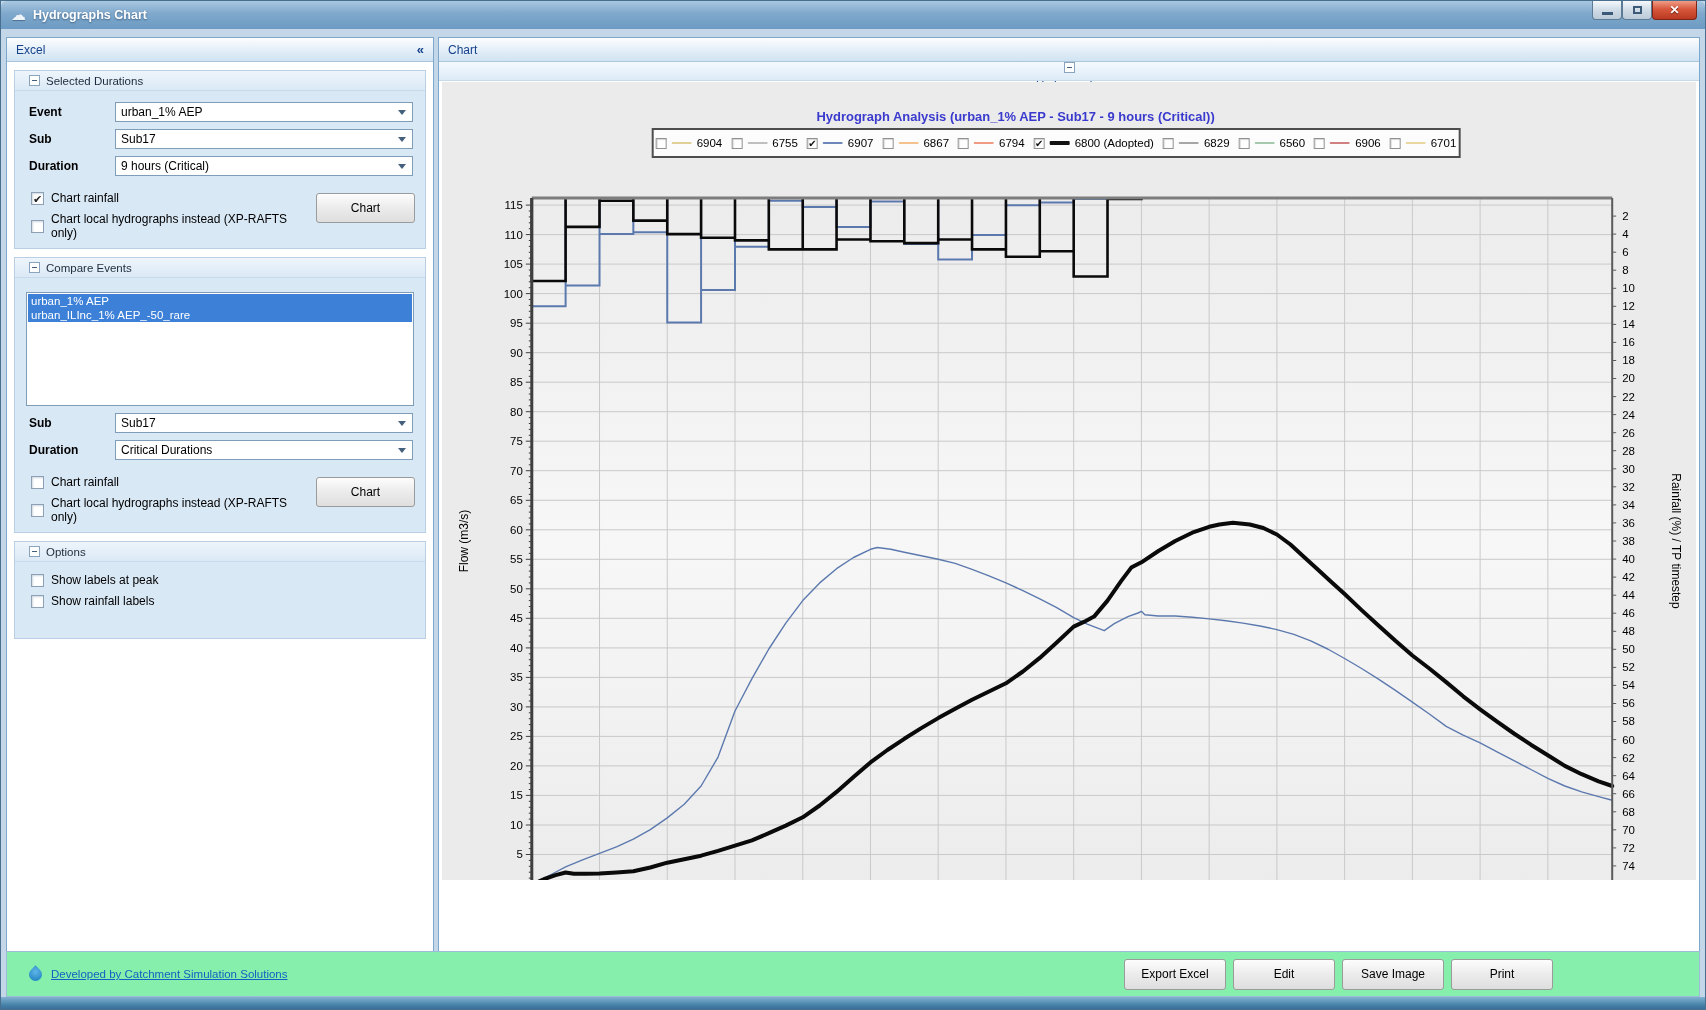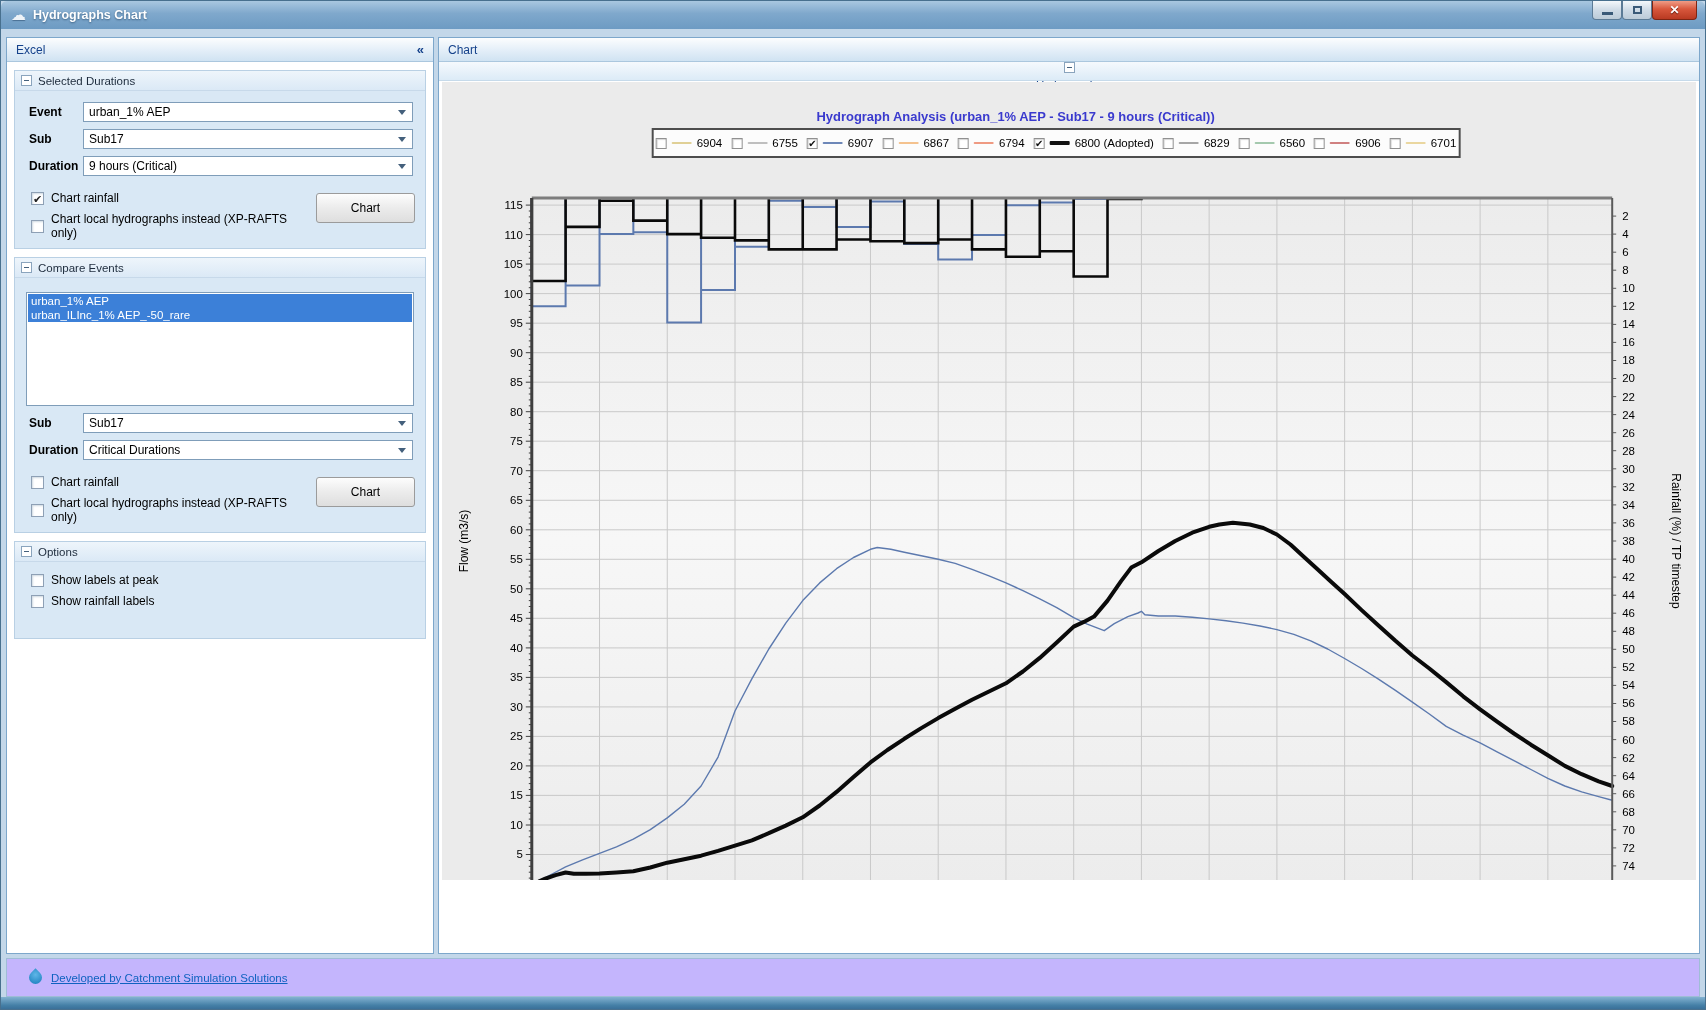--- a/index.html
+++ b/index.html
@@ -17,45 +17,45 @@
   
   .left-panel{position:absolute;left:5px;top:36px;width:428px;bottom:55px;background:#fff;border:1px solid #7da7cb;box-sizing:border-box;}
   .right-panel{position:absolute;left:437px;top:36px;right:5px;bottom:55px;background:#fff;border:1px solid #7da7cb;box-sizing:border-box;}
   .panel-header{height:24px;background:linear-gradient(#fcfdfe,#e3eef8 55%,#d0e3f2);border-bottom:1px solid #abc7de;color:#15428b;font-size:12px;display:flex;align-items:center;padding:0 9px;box-sizing:border-box;}
   .collapse-arrows{margin-left:auto;color:#15428b;font-size:13px;font-weight:bold;cursor:pointer;}
   .section-bar{height:19px;background:linear-gradient(#f5f9fd,#dcebf7);border-bottom:1px solid #c6daea;color:#15428b;font-size:11.5px;display:flex;align-items:center;gap:6px;padding:0 7px;box-sizing:border-box;flex-direction:column;}
   .minus-box{width:9px;height:9px;border:1px solid #8aa4bd;background:#fff;position:relative;display:inline-block;flex:none;}
   .minus-box::after{content:"";position:absolute;left:2px;right:2px;top:3.5px;height:1px;background:#44607c;}
   
   .group{margin:8px 7px 0 7px;background:#d9e8f5;border:1px solid #b9d0e4;position:relative;}
-  .group-header{height:19px;display:flex;align-items:center;gap:6px;padding:0 6px;font-size:11.5px;color:#1d2b3c;background:linear-gradient(#eef5fb,#dbe9f6);border-bottom:1px solid #c7d9ea;}
+  .group-header{height:19px;display:flex;align-items:center;gap:6px;padding:0 14px;font-size:11.5px;color:#1d2b3c;background:linear-gradient(#eef5fb,#dbe9f6);border-bottom:1px solid #c7d9ea;}
   .group-body{padding:4px 0 8px 0;}
   .field-row{display:flex;align-items:center;margin:7px 12px 0 14px;}
-  .field-label{width:54px;font-weight:bold;font-size:12px;color:#000;}
+  .field-label{width:86px;font-weight:bold;font-size:12px;color:#000;}
   .combo{flex:1;height:20px;background:#fff;border:1px solid #7f9db9;display:flex;align-items:center;position:relative;font-size:12px;padding-left:5px;box-sizing:border-box;color:#000;}
   .combo-arrow{position:absolute;right:6px;top:7px;width:0;height:0;border-left:4.5px solid transparent;border-right:4.5px solid transparent;border-top:5px solid #44607c;}
   .cb-area{position:relative;margin-top:15px;}
   .cb-row{display:flex;align-items:center;gap:7px;margin:7px 12px 0 16px;font-size:12px;color:#000;}
   .checkbox{width:13px;height:13px;background:#fff;border:1px solid #8ea0b5;box-shadow:inset 1px 1px 2px #cfd9e2;font-size:11px;line-height:12px;text-align:center;color:#222;flex:none;box-sizing:border-box;}
   .btn{background:linear-gradient(#fdfdfd,#ececec 48%,#dedede);border:1px solid #9b9b9b;border-radius:3px;font-size:12px;color:#000;display:flex;align-items:center;justify-content:center;font-family:inherit;}
   .chart-btn{position:absolute;right:10px;top:2px;width:97px;height:28px;}
   .listbox{margin:10px 11px 4px 11px;height:110px;background:#fff;border:1px solid #7f9db9;font-size:11.5px;overflow:hidden;padding:1px;}
   .list-item{height:14px;line-height:14px;padding:0 3px;white-space:nowrap;}
   .list-item.selected{background:#3c80d8;color:#fff;}
   
   .chart-area{position:absolute;top:44px;left:3px;right:3px;height:798px;background:#ebebeb;}
   .chart-area svg{display:block;width:100%;height:100%;}
   svg text{font-family:"Liberation Sans",sans-serif;}
   .legend{position:absolute;top:46px;left:614px;transform:translateX(-50%);display:flex;align-items:center;gap:9px;background:#fcfcfc;border:2px solid #4d4d4d;padding:3px 2px;height:20px;}
   .legend-item{display:flex;align-items:center;gap:5px;}
   .legend-cb{width:11px;height:11px;background:#fff;border:1px solid #909090;box-shadow:inset 1px 1px 1px #d6d6d6;font-size:10px;line-height:10px;text-align:center;color:#111;box-sizing:border-box;}
   .legend-swatch{width:20px;border-radius:1px;}
   .legend-label{font-size:11.5px;color:#000;white-space:nowrap;}
   
-  .bottom-bar{position:absolute;left:5px;right:5px;bottom:12px;height:39px;background:#c4b5fd;border:1px solid #9fbcd6;display:flex;align-items:center;box-sizing:border-box;}
+  .bottom-bar{position:absolute;left:5px;right:5px;bottom:12px;height:46px;background:#86efac;border:1px solid #9fbcd6;display:flex;align-items:center;box-sizing:border-box;}
   .footer-left{display:flex;align-items:center;gap:9px;padding-left:22px;}
   .drop-icon{width:13px;height:13px;background:radial-gradient(circle at 35% 35%,#5fb6e8,#1278b8);border-radius:0 50% 50% 50%;transform:rotate(45deg);flex:none;}
   .footer-link{color:#0f62c0;font-size:11.5px;text-decoration:underline;cursor:pointer;}
   .action-btns{margin-left:auto;margin-right:146px;display:flex;gap:7px;}
   .action-btns .btn{width:100px;height:29px;}
   .bottom-strip{position:absolute;left:0;right:0;bottom:0;height:12px;background:linear-gradient(#82b2d1,#447fa6 70%,#3a7099);}
 </style>
 </head>
 <body>
 
@@ -607,15 +607,21 @@
           </div>
         </div>
     </div>
   </div>
 
   <div class="bottom-bar">
     <div class="footer-left">
       <span class="drop-icon"></span>
       <span class="footer-link">Developed by Catchment Simulation Solutions</span>
     </div>
+    <div class="action-btns" id="action-btns">
+        <div class="btn">Export Excel</div>
+        <div class="btn">Edit</div>
+        <div class="btn">Save Image</div>
+        <div class="btn">Print</div>
+      </div>
   </div>
   <div class="bottom-strip"></div>
 </div>
 
 </body></html>

